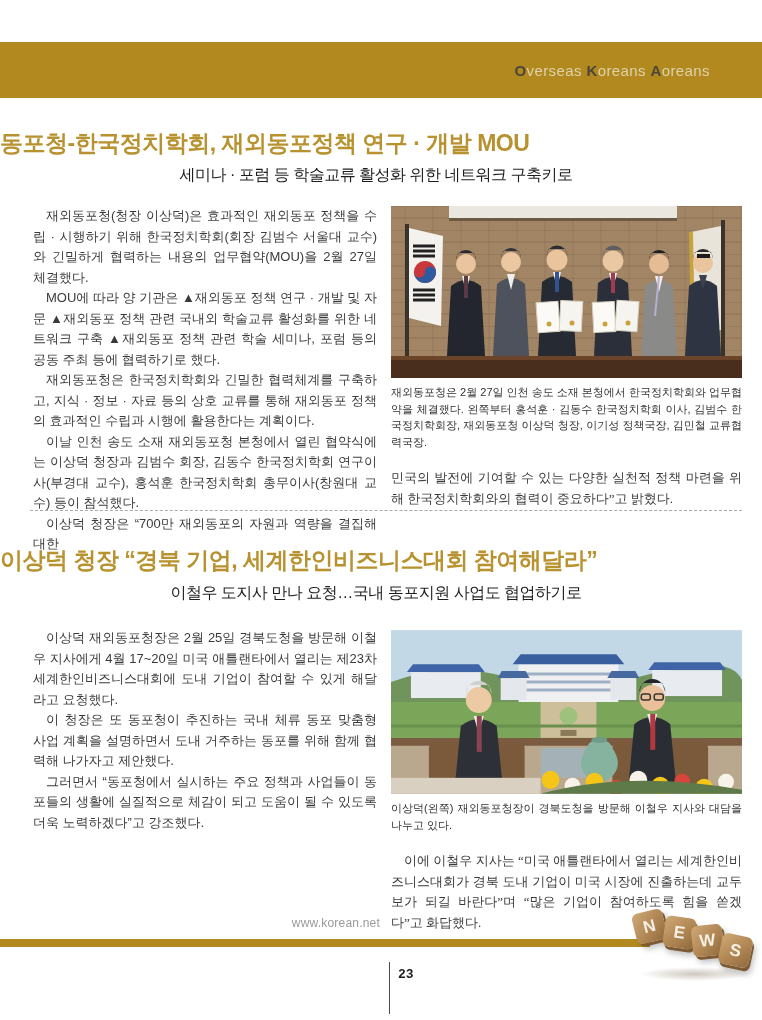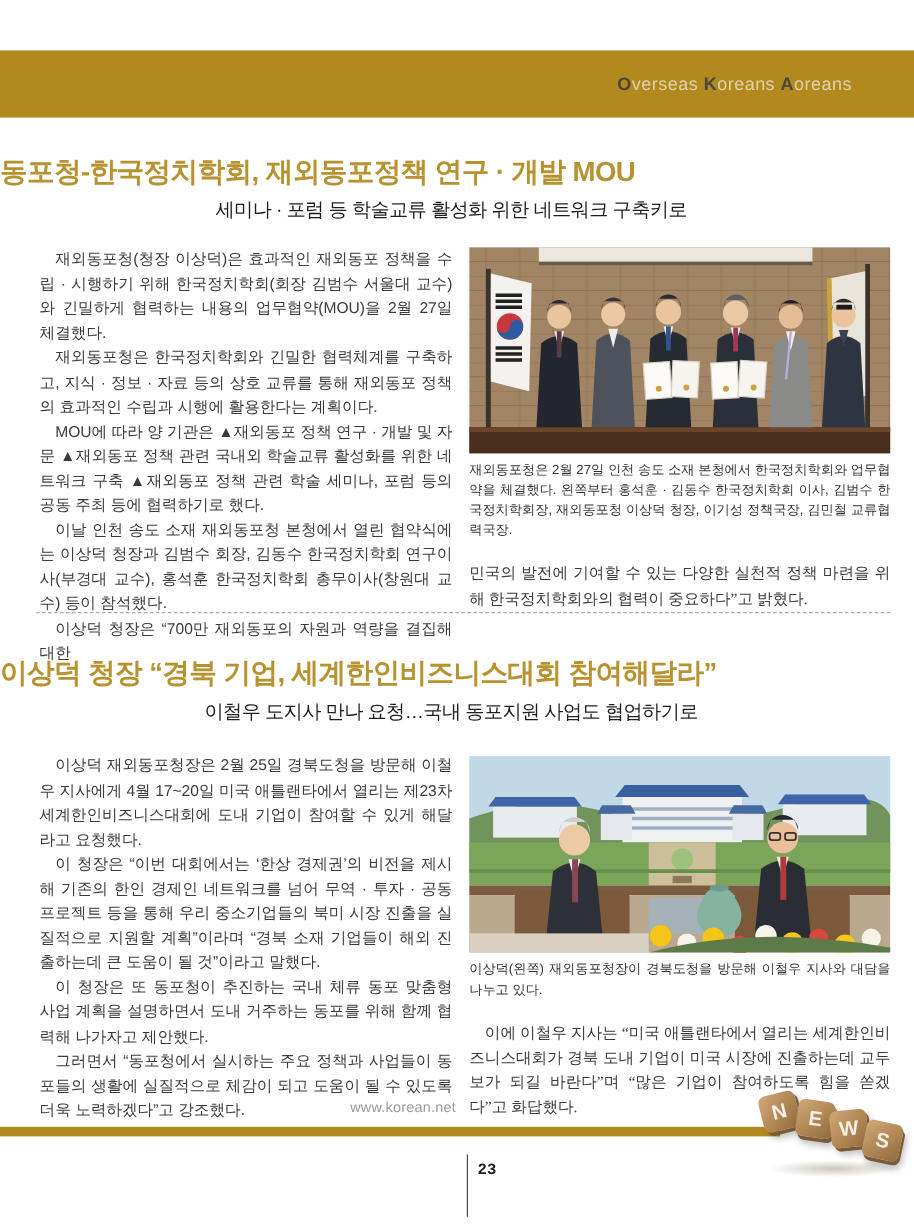--- a/index.html
+++ b/index.html
@@ -64,22 +64,22 @@
     <div class="brand">
       <span class="cap">O</span><span>verseas </span><span class="cap">K</span><span>oreans </span><span class="cap">A</span><span>oreans</span>
     </div>
   </div>
 
   <h1 class="a-title" style="top:128px;">동포청-한국정치학회, 재외동포정책 연구 · 개발 MOU</h1>
   <h2 class="a-sub" style="top:165px;">세미나 · 포럼 등 학술교류 활성화 위한 네트워크 구축키로</h2>
 
   <div class="col-left body-text" style="top:206px;">
     <p>재외동포청(청장 이상덕)은 효과적인 재외동포 정책을 수립 · 시행하기 위해 한국정치학회(회장 김범수 서울대 교수)와 긴밀하게 협력하는 내용의 업무협약(MOU)을 2월 27일 체결했다.</p>
+    <p>MOU에 따라 양 기관은 ▲재외동포 정책 연구 · 개발 및 자문 ▲재외동포 정책 관련 국내외 학술교류 활성화를 위한 네트워크 구축 ▲재외동포 정책 관련 학술 세미나, 포럼 등의 공동 주최 등에 협력하기로 했다.</p>
     <p>재외동포청은 한국정치학회와 긴밀한 협력체계를 구축하고, 지식 · 정보 · 자료 등의 상호 교류를 통해 재외동포 정책의 효과적인 수립과 시행에 활용한다는 계획이다.</p>
-    <p>MOU에 따라 양 기관은 ▲재외동포 정책 연구 · 개발 및 자문 ▲재외동포 정책 관련 국내외 학술교류 활성화를 위한 네트워크 구축 ▲재외동포 정책 관련 학술 세미나, 포럼 등의 공동 주최 등에 협력하기로 했다.</p>
     <p>이날 인천 송도 소재 재외동포청 본청에서 열린 협약식에는 이상덕 청장과 김범수 회장, 김동수 한국정치학회 연구이사(부경대 교수), 홍석훈 한국정치학회 총무이사(창원대 교수) 등이 참석했다.</p>
     <p>이상덕 청장은 “700만 재외동포의 자원과 역량을 결집해 대한</p>
   </div>
 
   <div class="col-right" style="top:206px;">
 
     <svg class="photo" width="351" height="172" viewBox="0 0 351 172">
       <defs>
         <pattern id="wood" width="28" height="24" patternUnits="userSpaceOnUse">
           <rect width="28" height="24" fill="#a28565"></rect>
@@ -161,21 +161,20 @@
     </div>
   </div>
 
   <div class="dashed-divider"></div>
 
   <h1 class="a-title" style="top:545px;">이상덕 청장 “경북 기업, 세계한인비즈니스대회 참여해달라”</h1>
   <h2 class="a-sub" style="top:583px;">이철우 도지사 만나 요청…국내 동포지원 사업도 협업하기로</h2>
 
   <div class="col-left body-text" style="top:628px;">
     <p>이상덕 재외동포청장은 2월 25일 경북도청을 방문해 이철우 지사에게 4월 17~20일 미국 애틀랜타에서 열리는 제23차 세계한인비즈니스대회에 도내 기업이 참여할 수 있게 해달라고 요청했다.</p>
-    <p>이 청장은 “이번 대회에서는 ‘한상 경제권’의 비전을 제시해 기존의 한인 경제인 네트워크를 넘어 무역 · 투자 · 공동 프로젝트 등을 통해 우리 중소기업들의 북미 시장 진출을 실질적으로 지원할 계획”이라며 “경북 소재 기업들이 해외 진출하는데 큰 도움이 될 것”이라고 말했다.</p>
     <p>이 청장은 또 동포청이 추진하는 국내 체류 동포 맞춤형 사업 계획을 설명하면서 도내 거주하는 동포를 위해 함께 협력해 나가자고 제안했다.</p>
     <p>그러면서 “동포청에서 실시하는 주요 정책과 사업들이 동포들의 생활에 실질적으로 체감이 되고 도움이 될 수 있도록 더욱 노력하겠다”고 강조했다.</p>
   </div>
 
   <div class="col-right" style="top:630px;">
 
     <svg class="photo" width="352" height="164" viewBox="0 0 352 164">
       <rect width="352" height="164" fill="#d7e3ea"></rect>
 
       <rect width="352" height="62" fill="#c3d8e6"></rect>

